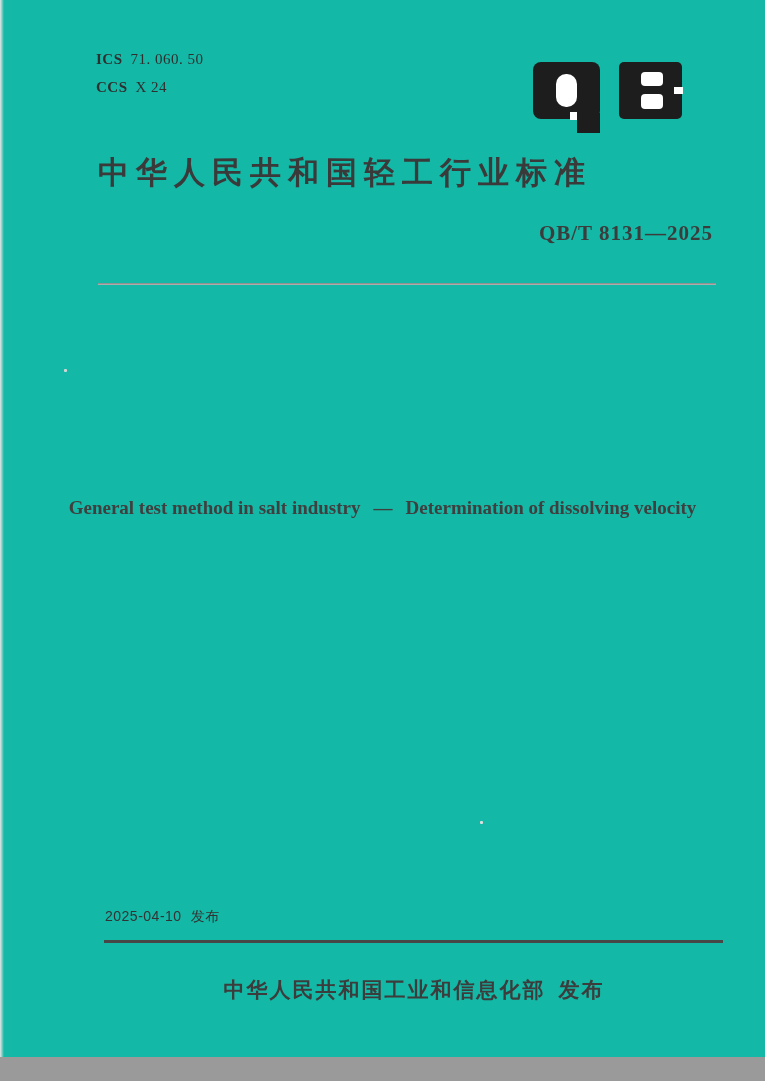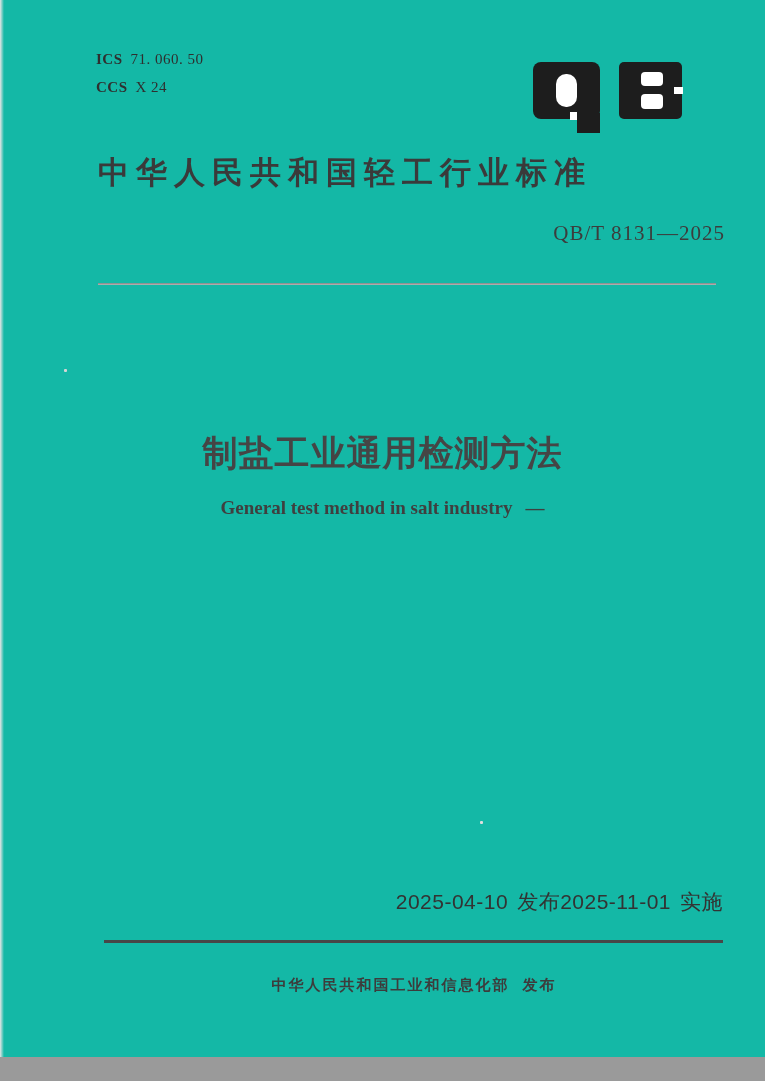--- a/index.html
+++ b/index.html
@@ -52,22 +52,22 @@
     position:absolute; width:1px; height:1px; overflow:hidden;
     clip:rect(0 0 0 0); white-space:nowrap;
   }
   
   .header-title {
     position:absolute; left:98px; top:152px; width:620px;
     font-size:31px; font-weight:bold; letter-spacing:7px;
     white-space:nowrap; color:#3a3a3a;
   }
   .std-number {
-    position:absolute; right:40px; top:221px;
-    font-family:"Liberation Serif", serif; font-weight:normal;
+    position:absolute; right:52px; top:221px;
+    font-family:"Liberation Serif", serif; font-weight:bold;
     font-size:21px; letter-spacing:1px; color:#3c3c3c;
   }
   .rule-top {
     position:absolute; left:98px; top:283px; width:618px; height:2px;
     background:linear-gradient(to bottom,#848484,#b9b9b9);
   }
   
   .title-cn {
     position:absolute; left:0; top:430px; width:100%;
     display:flex; justify-content:center; gap:32px;
@@ -75,32 +75,32 @@
     white-space:nowrap;
   }
   .title-en {
     position:absolute; left:0; top:497px; width:100%;
     display:flex; justify-content:center; gap:13px;
     font-family:"Liberation Serif", serif; font-weight:bold;
     font-size:19px; color:#3f3f3f; white-space:nowrap;
   }
   
   .dates-row {
-    position:absolute; left:105px; top:888px; width:618px;
-    display:flex; justify-content:flex-end;
-    font-size:21px; color:#333333; letter-spacing:0.5px;
+    position:absolute; left:105px; top:908px; width:618px;
+    display:flex; justify-content:flex-start;
+    font-size:14px; color:#333333; letter-spacing:0.5px;
   }
   .dates-row .date-label { margin-left:9px; }
   .rule-bottom {
     position:absolute; left:104px; top:940px; width:619px; height:3px;
     background:#474747;
   }
   .publisher {
     position:absolute; left:105px; top:976px; width:618px;
-    text-align:center; font-size:15px; font-weight:bold; color:#3c3c3c;
+    text-align:center; font-size:21px; font-weight:bold; color:#3c3c3c;
     letter-spacing:2px; white-space:nowrap;
   }
   .publisher .pub-label { margin-left:13px; }
   
   .artifact { position:absolute; background:#dadada; border-radius:1px; }
   .a1 { left:100px;  top:1077px; width:135px; height:3px; }
   .a2 { left:305px;  top:1078px; width:170px; height:3px; }
   .a3 { left:608px;  top:1077px; width:157px; height:3px; }
   .speck1 { left:64px;  top:369px; width:3px; height:3px; background:#d6d6d6; }
   .speck2 { left:480px; top:821px; width:3px; height:3px; background:#dedede; }
@@ -134,34 +134,31 @@
     </div>
   </div>
 
   <div class="header-title">中华人民共和国轻工行业标准</div>
 
   <div class="std-number">QB/T 8131—2025</div>
 
   <div class="rule-top"></div>
 
   <div class="title-cn">
-    <span>制盐工业通用检测方法</span>
   </div>
 
   <div class="title-en">
     <span>General test method in salt industry</span>
     <span>—</span>
+    <span>Determination of dissolving velocity</span>
   </div>
 
   <div class="dates-row">
     <div>
       <span>2025-04-10</span><span class="date-label">发布</span>
-    </div>
-    <div>
-      <span>2025-11-01</span><span class="date-label">实施</span>
     </div>
   </div>
 
   <div class="rule-bottom"></div>
 
   <div class="publisher">
     <span>中华人民共和国工业和信息化部</span><span class="pub-label">发布</span>
   </div>
 
   <div class="artifact a1"></div>

